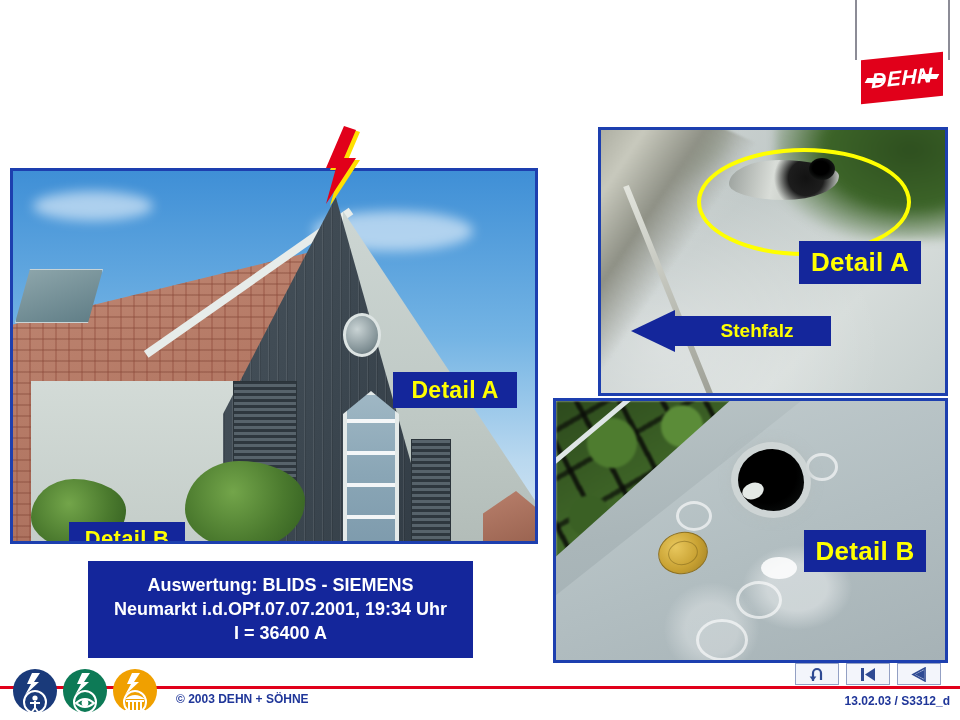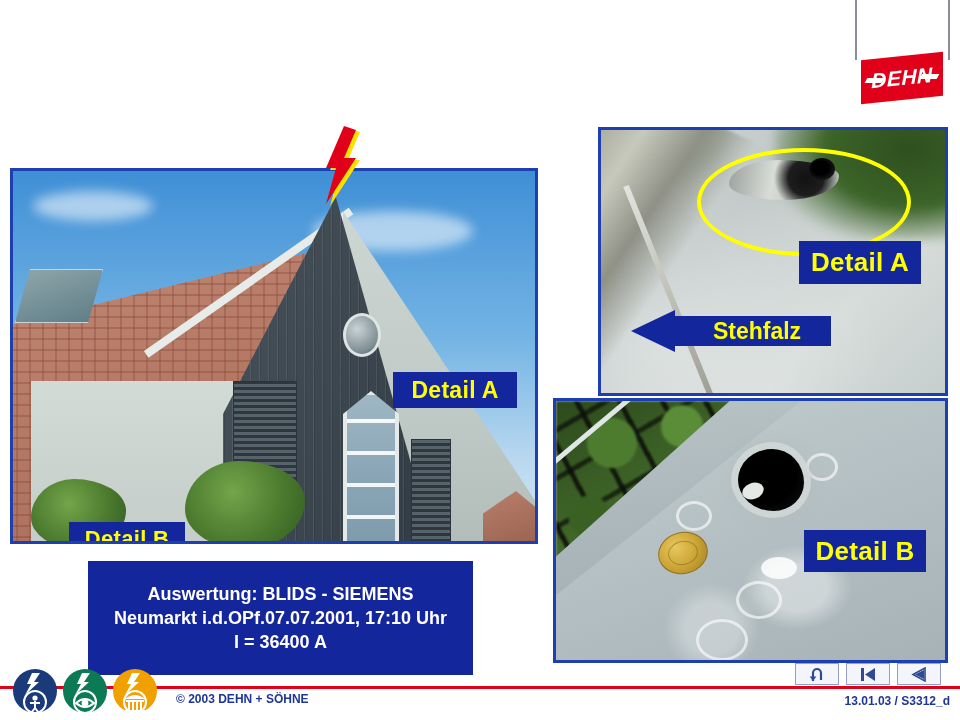--- a/index.html
+++ b/index.html
@@ -291,21 +291,21 @@
     background: #14269b;
     clip-path: polygon(0% 50%, 100% 0%, 100% 100%);
   }
   .arrow-stehfalz .txt {
     position: absolute;
     left: 52px; top: 6px;
     width: 148px; height: 30px;
     display: flex; align-items: center; justify-content: center;
     color: #ffff00;
     font-weight: bold;
-    font-size: 23px;
+    font-size: 19px;
     white-space: nowrap;
   }
 
   
   #photo-hole { left: 553px; top: 398px; width: 395px; height: 265px; }
   .hole-bg {
     position: absolute; inset: 0;
     background: linear-gradient(170deg, #b9c4c6 0%, #aab6b9 45%, #9fadb1 100%);
   }
   .hole-foliage {
@@ -396,21 +396,21 @@
   }
   .blob.b1 { left: 205px; top: 156px; width: 36px; height: 22px; }
   #label-hole-b {
     left: 248px; top: 129px; width: 122px; height: 42px; font-size: 26px;
   }
 
   
   .caption-box {
     position: absolute;
     left: 88px; top: 561px;
-    width: 385px; height: 114px;
+    width: 385px; height: 97px;
     background: #14269b;
     color: #ffffff;
     display: flex;
     flex-direction: column;
     align-items: center;
     justify-content: center;
     gap: 3px;
     font-weight: bold;
     font-size: 18px;
     text-align: center;
@@ -551,21 +551,21 @@
 
     <div class="melt-hole"></div>
     <div class="melt-spatter"></div>
     <div class="coin"></div>
 
     <div class="detail-label" id="label-hole-b">Detail B</div>
   </div>
 
   <div class="caption-box">
     <div>Auswertung: BLIDS - SIEMENS</div>
-    <div>Neumarkt i.d.OPf.07.07.2001,  17:10 Uhr</div>
+    <div>Neumarkt i.d.OPf.07.07.2001,  19:34 Uhr</div>
     <div>I = 36400 A</div>
   </div>
 
   <div class="footer-rule"></div>
 
   <div class="logo-circle" id="logo-blue">
     <svg viewBox="0 0 46 46">
       <circle cx="23" cy="23" r="22" fill="#1a3a7a"></circle>
       <path d="M20 5 L15 16 L19 16 L13 27 L27 14 L22 14 L28 5 Z" fill="#ffffff"></path>
       <path d="M9 31 A14 14 0 0 1 37 31 Z" fill="#ffffff" opacity="0"></path>
@@ -589,21 +589,21 @@
     <svg viewBox="0 0 46 46">
       <circle cx="23" cy="23" r="22" fill="#f0a000"></circle>
       <path d="M20 5 L15 16 L19 16 L13 27 L27 14 L22 14 L28 5 Z" fill="#ffffff"></path>
       <circle cx="23" cy="34" r="11" fill="none" stroke="#ffffff" stroke-width="2"></circle>
       <path d="M13 31 Q23 23 33 31 Z" fill="#ffffff"></path>
       <path d="M14 33 L32 33 M17 33 L17 42 M21 33 L21 42 M25 33 L25 42 M29 33 L29 42 M13 43 L33 43" stroke="#ffffff" stroke-width="2" fill="none"></path>
     </svg>
   </div>
 
   <div class="copyright">© 2003 DEHN  + SÖHNE</div>
-  <div class="slide-id">13.01.03 / S3312_d</div>
+  <div class="slide-id">13.02.03 / S3312_d</div>
 
   <div class="nav-bar">
     <div class="nav-btn">
       <svg width="16" height="15" viewBox="0 0 16 15">
         <path d="M4 14 L4 6 A4 4 0 0 1 12 6 L12 13" fill="none" stroke="#2f4a93" stroke-width="2.2"></path>
         <polygon points="4,14 0.6,9.4 7.4,9.4" fill="#2f4a93"></polygon>
       </svg>
     </div>
     <div class="nav-btn">
       <svg width="18" height="15" viewBox="0 0 18 15">

